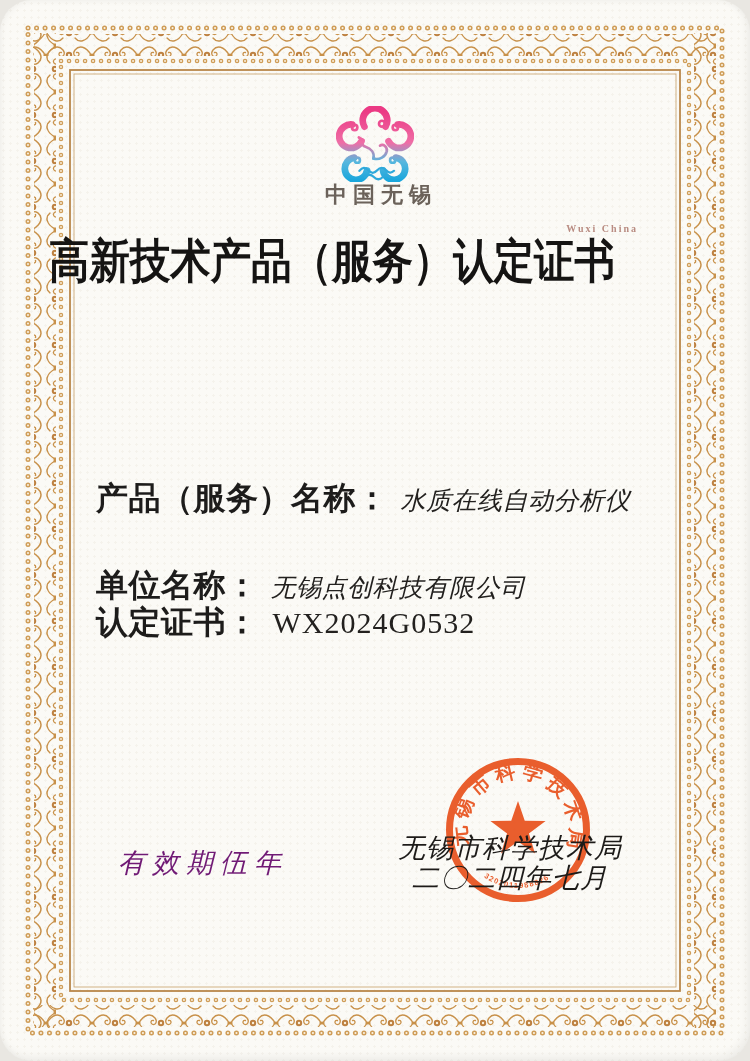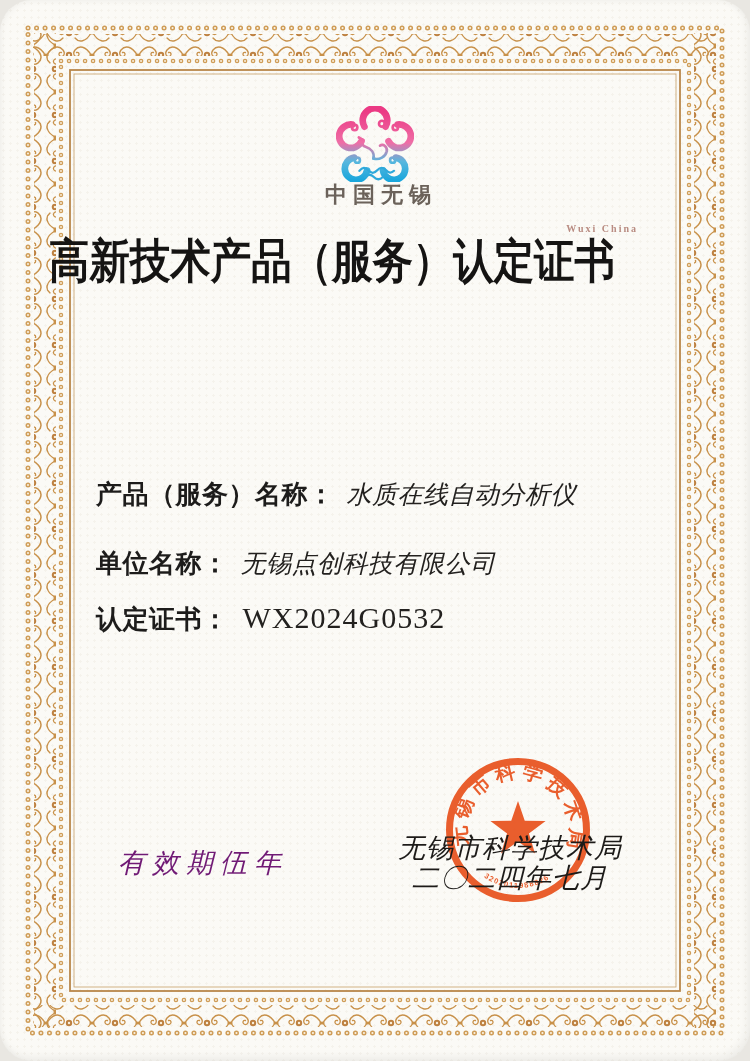--- a/index.html
+++ b/index.html
@@ -29,25 +29,25 @@
   }
 
   .title {
     position:absolute; left:0; top:230px; width:663px; text-align:center;
     font-size:47px; font-weight:900; color:#151413; white-space:nowrap;
   }
   .title span{ display:inline-block; transform:scaleX(0.86); transform-origin:center; }
 
   .field-row { position:absolute; left:96px; white-space:nowrap; }
   .row-1 { top:477px; }
-  .row-2 { top:546px; }
+  .row-2 { top:564px; }
   .row-3 { top:601px; }
   .field-label {
     font-family:"Liberation Sans", sans-serif;
-    font-size:26px; font-weight:700; color:#1d1c1b; letter-spacing:0.5px;
+    font-size:32px; font-weight:700; color:#1d1c1b; letter-spacing:0.5px;
   }
   .field-value-kai {
     font-family:Liberation Sans, sans-serif; font-style:italic;
     font-size:25px; color:#23211f; margin-left:12px; letter-spacing:0.5px;
   }
   .field-value-serif {
     font-family:"Liberation Serif", serif;
     font-size:30px; color:#23211f; margin-left:14px; letter-spacing:1px;
   }
 

